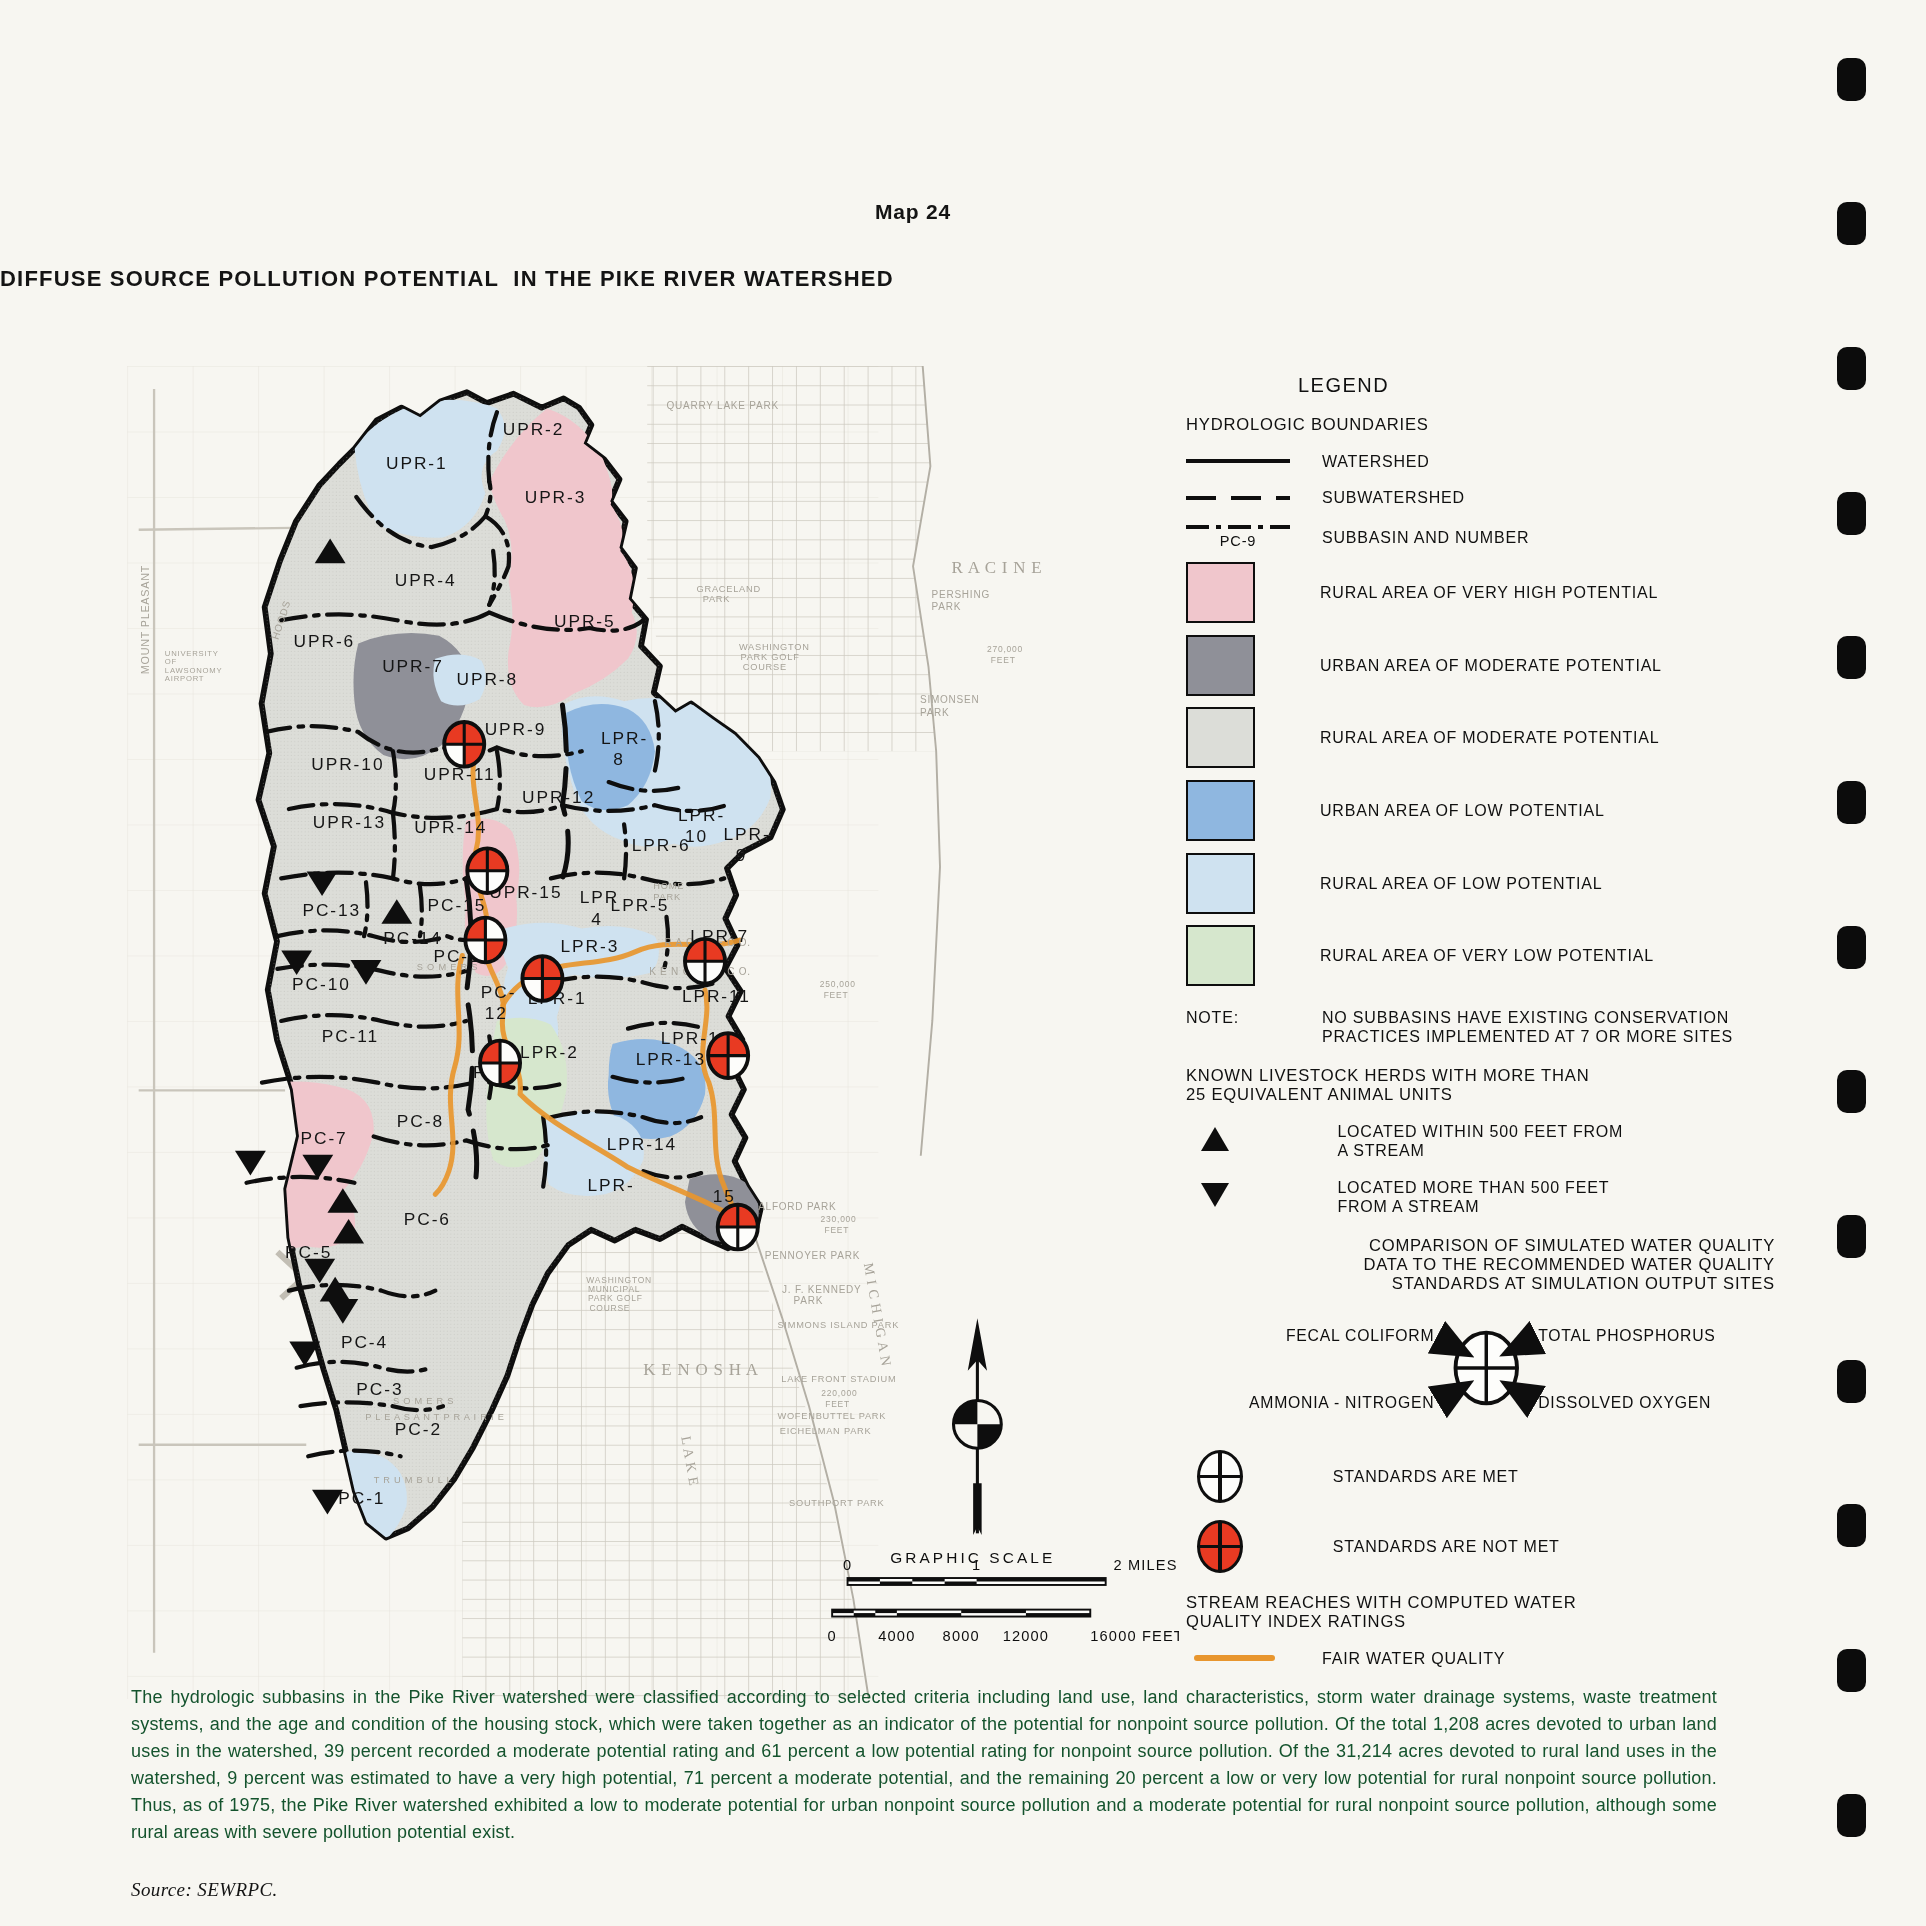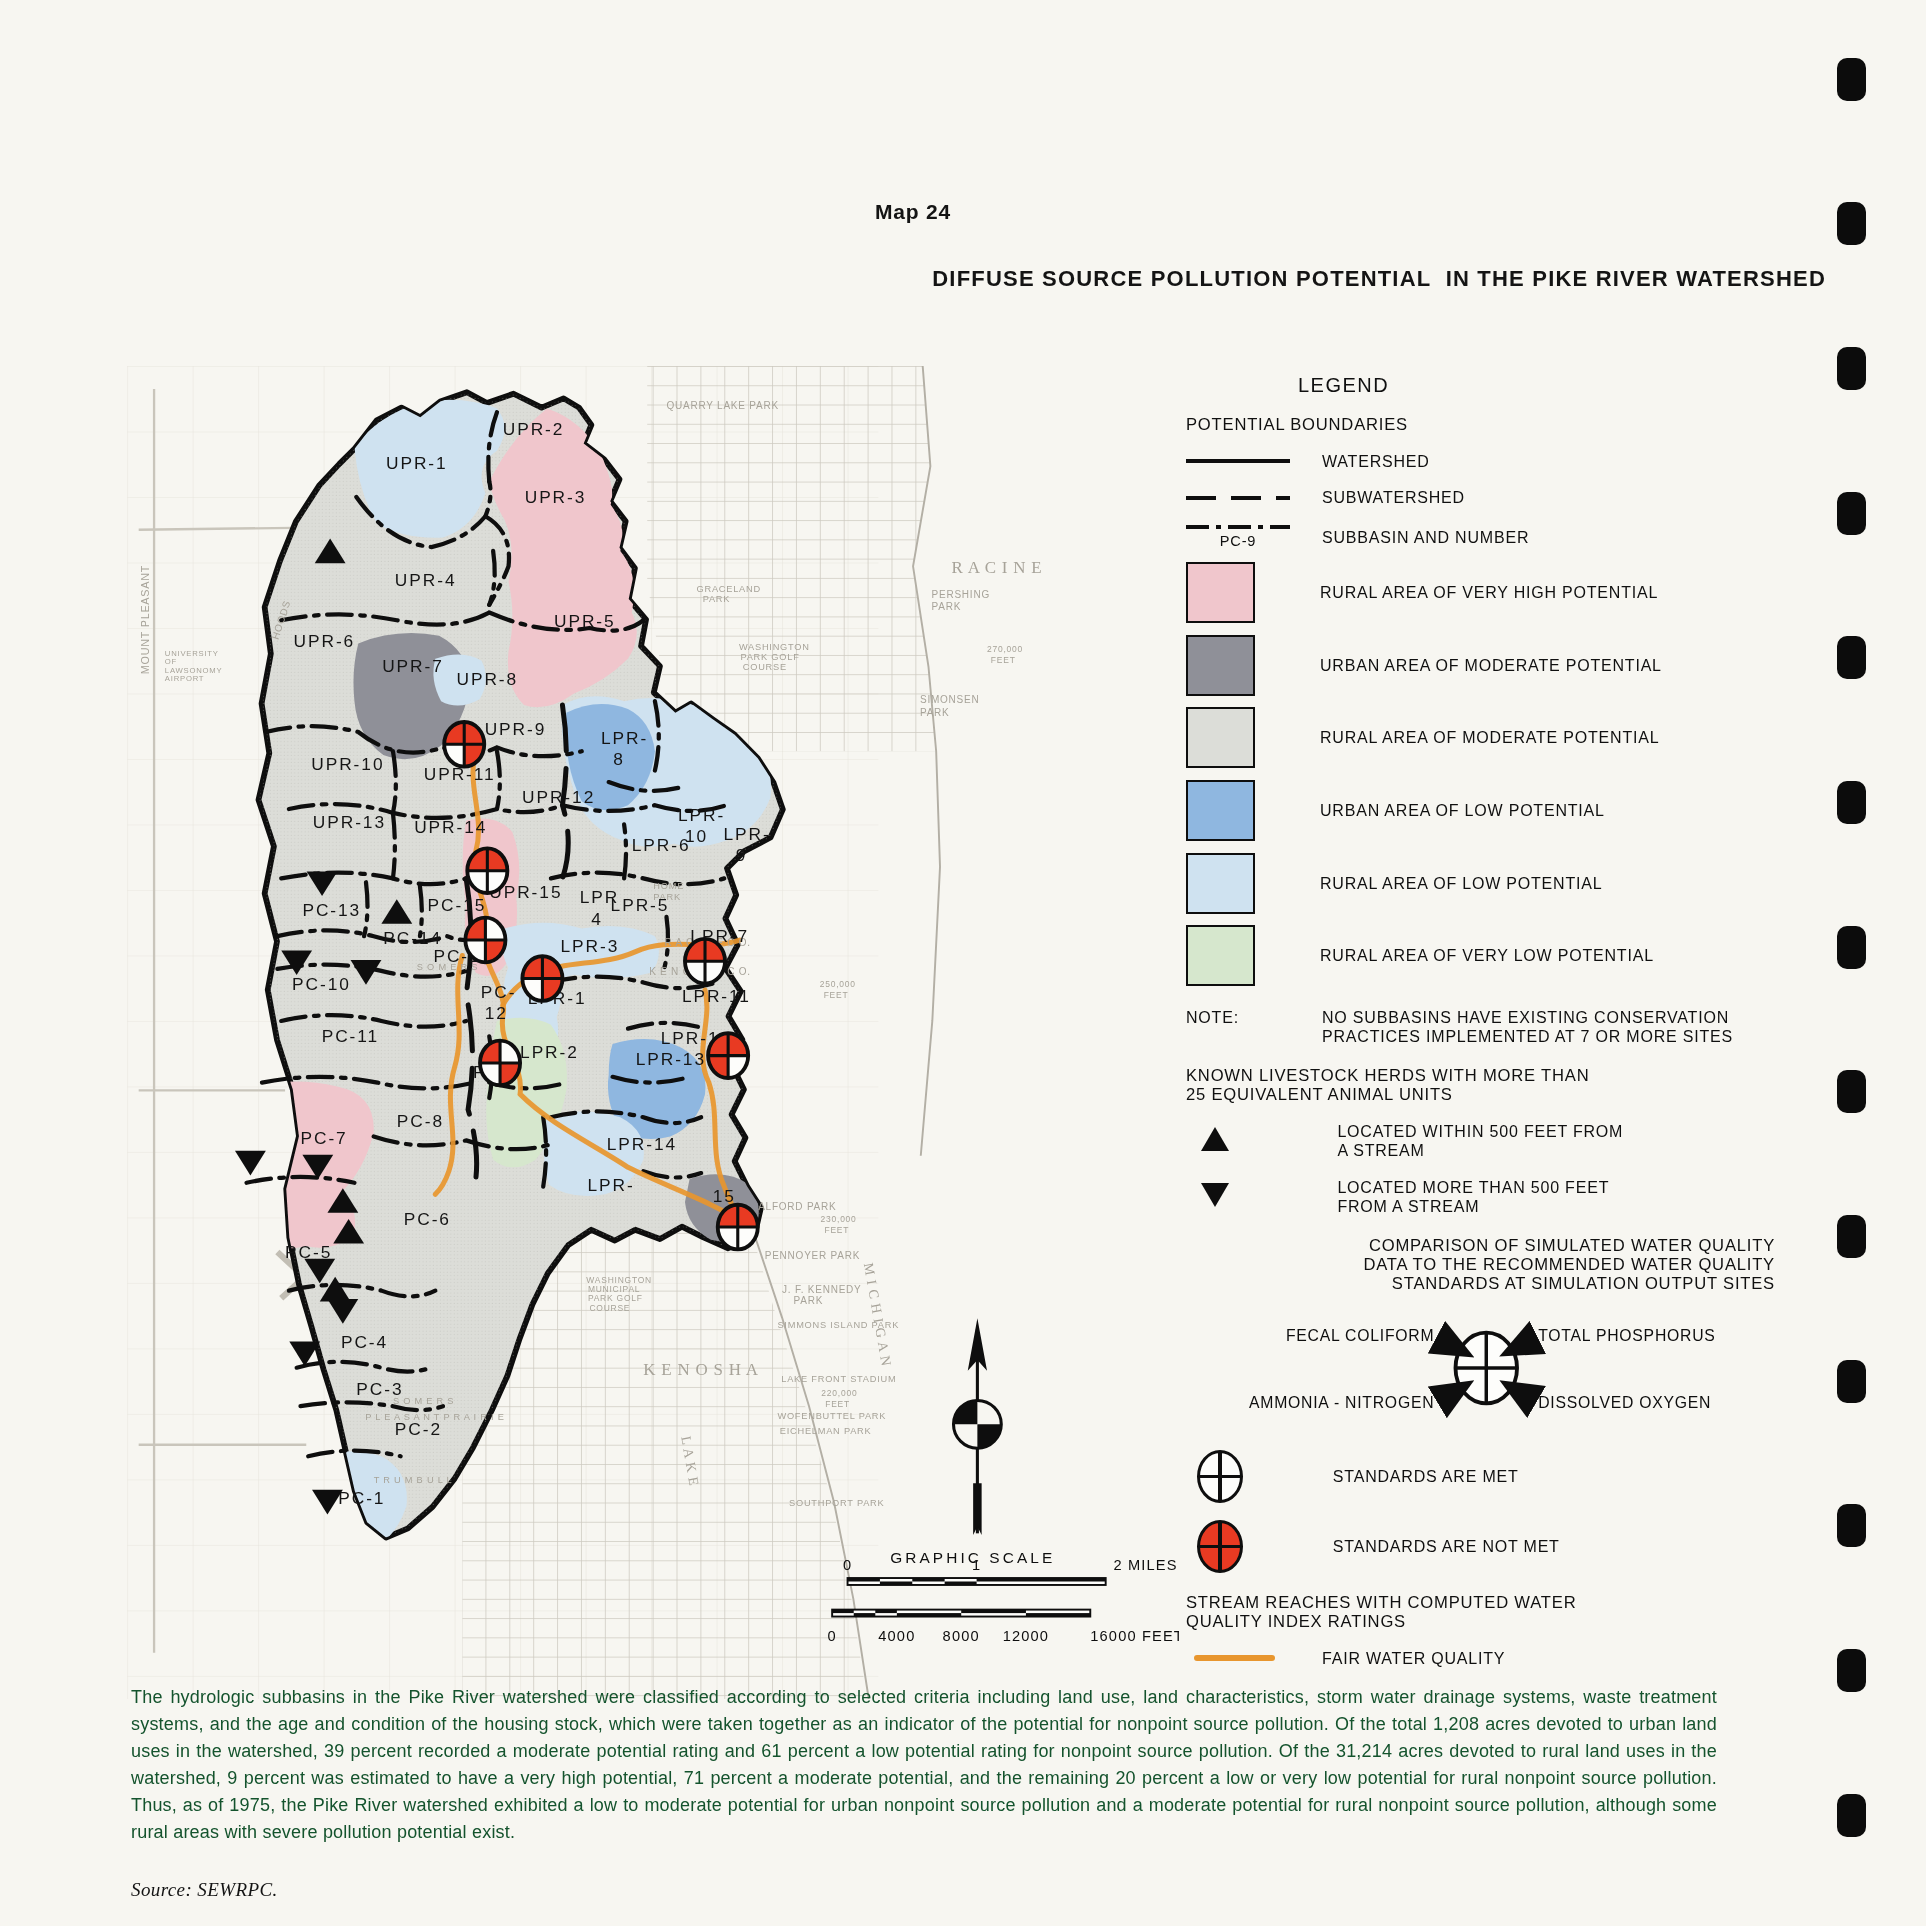--- a/index.html
+++ b/index.html
@@ -4,21 +4,21 @@
 <style>
   html,body{margin:0;padding:0;}
   body{background:#e9e7e1;}
   .page{position:relative;width:1934px;height:2497px;background:#f7f6f1;overflow:hidden;
         font-family:"Liberation Sans",sans-serif;color:#141414;}
   
   .bmark{position:absolute;left:1837px;width:29px;height:43px;background:#0c0c0c;border-radius:10px;}
   
   .map-no{position:absolute;left:0;top:200px;width:1826px;text-align:center;
           font-size:21px;font-weight:bold;letter-spacing:0.8px;}
-  .map-title{position:absolute;left:0;top:266px;width:1826px;text-align:right;
+  .map-title{position:absolute;left:0;top:266px;width:1826px;text-align:left;
           font-size:22px;font-weight:bold;letter-spacing:1.2px;white-space:pre;}
   
   .mapwrap{position:absolute;left:127px;top:366px;width:1052px;height:1333px;z-index:1;}
   svg text{user-select:none;}
   .sb{font-family:"Liberation Sans",sans-serif;font-size:45px;letter-spacing:5px;fill:#151515;}
   .bg{fill:#a7a399;}
   .ws-outline{fill:#dcddd8;stroke:#0e0e0e;stroke-width:15;stroke-linejoin:round;}
   .bsub{fill:none;stroke:#0e0e0e;stroke-width:11;stroke-dasharray:64 22 12 22;stroke-linecap:round;}
   .bsw{fill:none;stroke:#0e0e0e;stroke-width:13;stroke-dasharray:120 45;stroke-linecap:round;}
   .stream{fill:none;stroke:#e8962e;stroke-width:13;opacity:.92;stroke-linecap:round;}
@@ -412,21 +412,21 @@
             <text x="2165" y="3310" text-anchor="middle" font-size="38" letter-spacing="3" fill="#0e0e0e" font-family="Liberation Sans, sans-serif">8000</text>
             <text x="2333" y="3310" text-anchor="middle" font-size="38" letter-spacing="3" fill="#0e0e0e" font-family="Liberation Sans, sans-serif">12000</text>
             <text x="2500" y="3310" text-anchor="start" font-size="38" letter-spacing="3" fill="#0e0e0e" font-family="Liberation Sans, sans-serif">16000 FEET</text>
           </g>
     </g>
   </svg>
   </div>
 
   <div class="legend">
     <div class="ltitle">LEGEND</div>
-    <div class="lsect">POTENTIAL  BOUNDARIES</div>
+    <div class="lsect">HYDROLOGIC  BOUNDARIES</div>
 
     <div class="lrow">
       <div class="sample">
           <div class="line-solid"></div>
         </div>
       <div class="lbl">WATERSHED</div>
     </div>
     <div class="lrow">
       <div class="sample">
           <div class="line-dash"></div>

